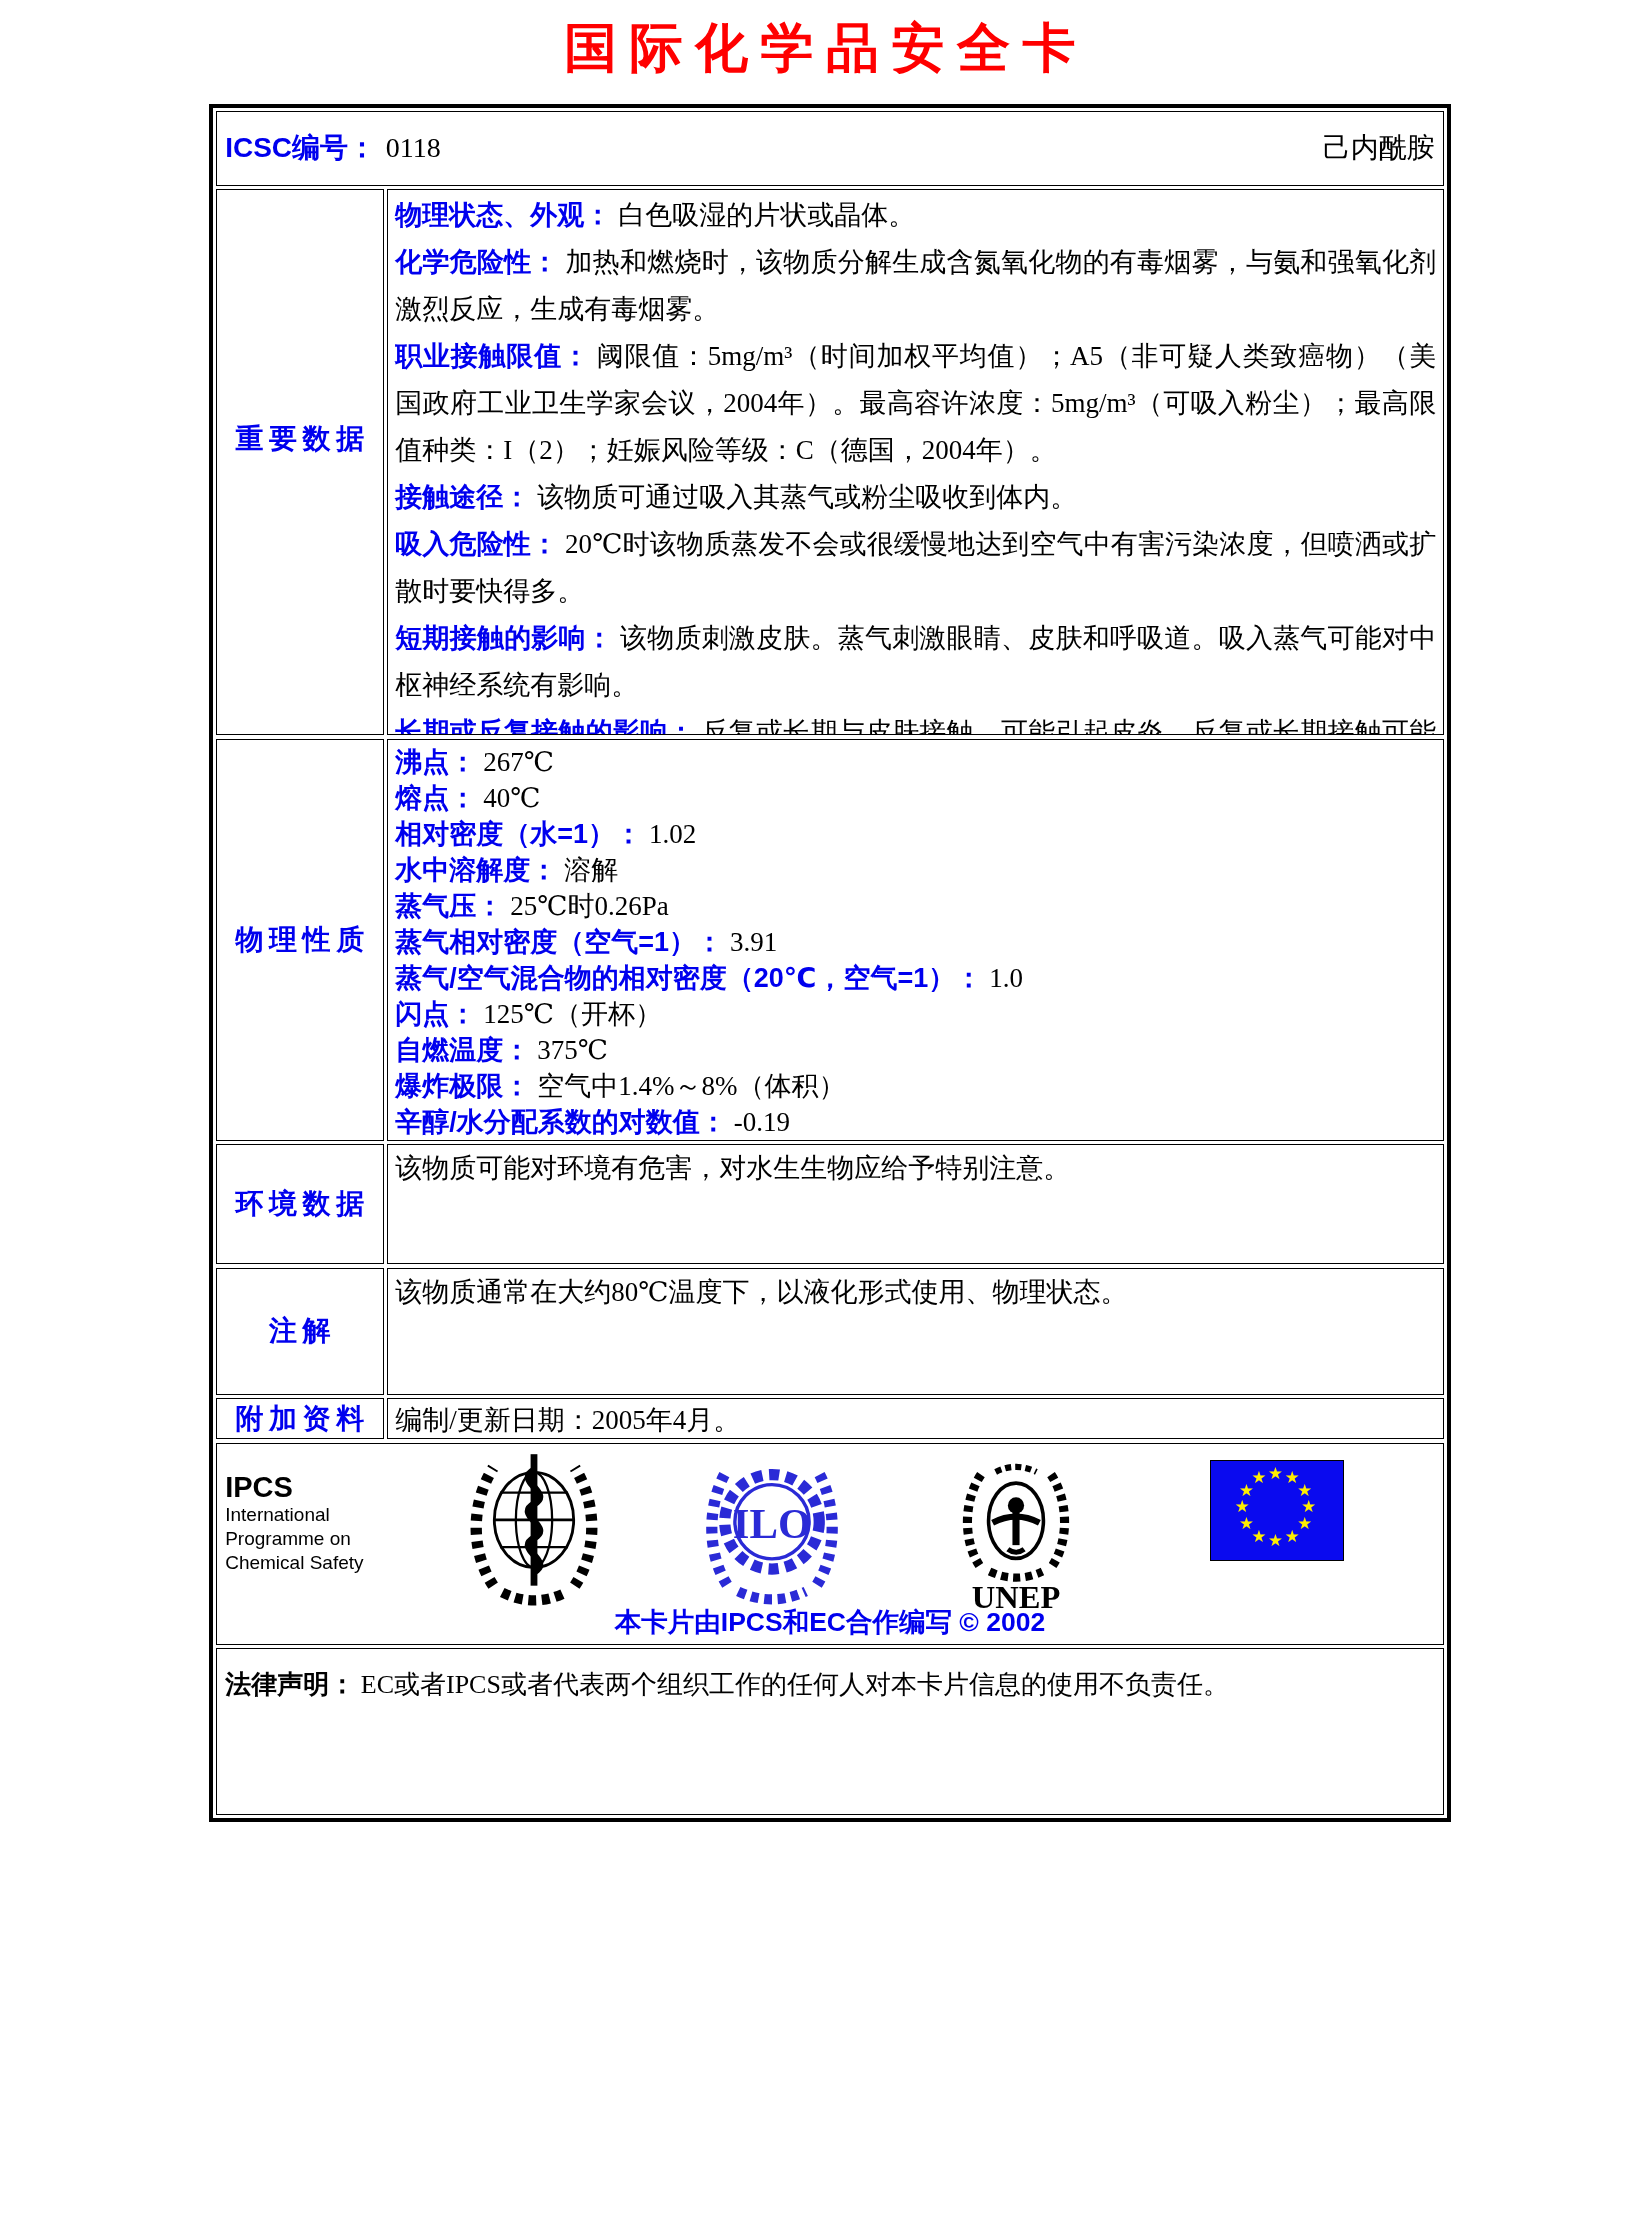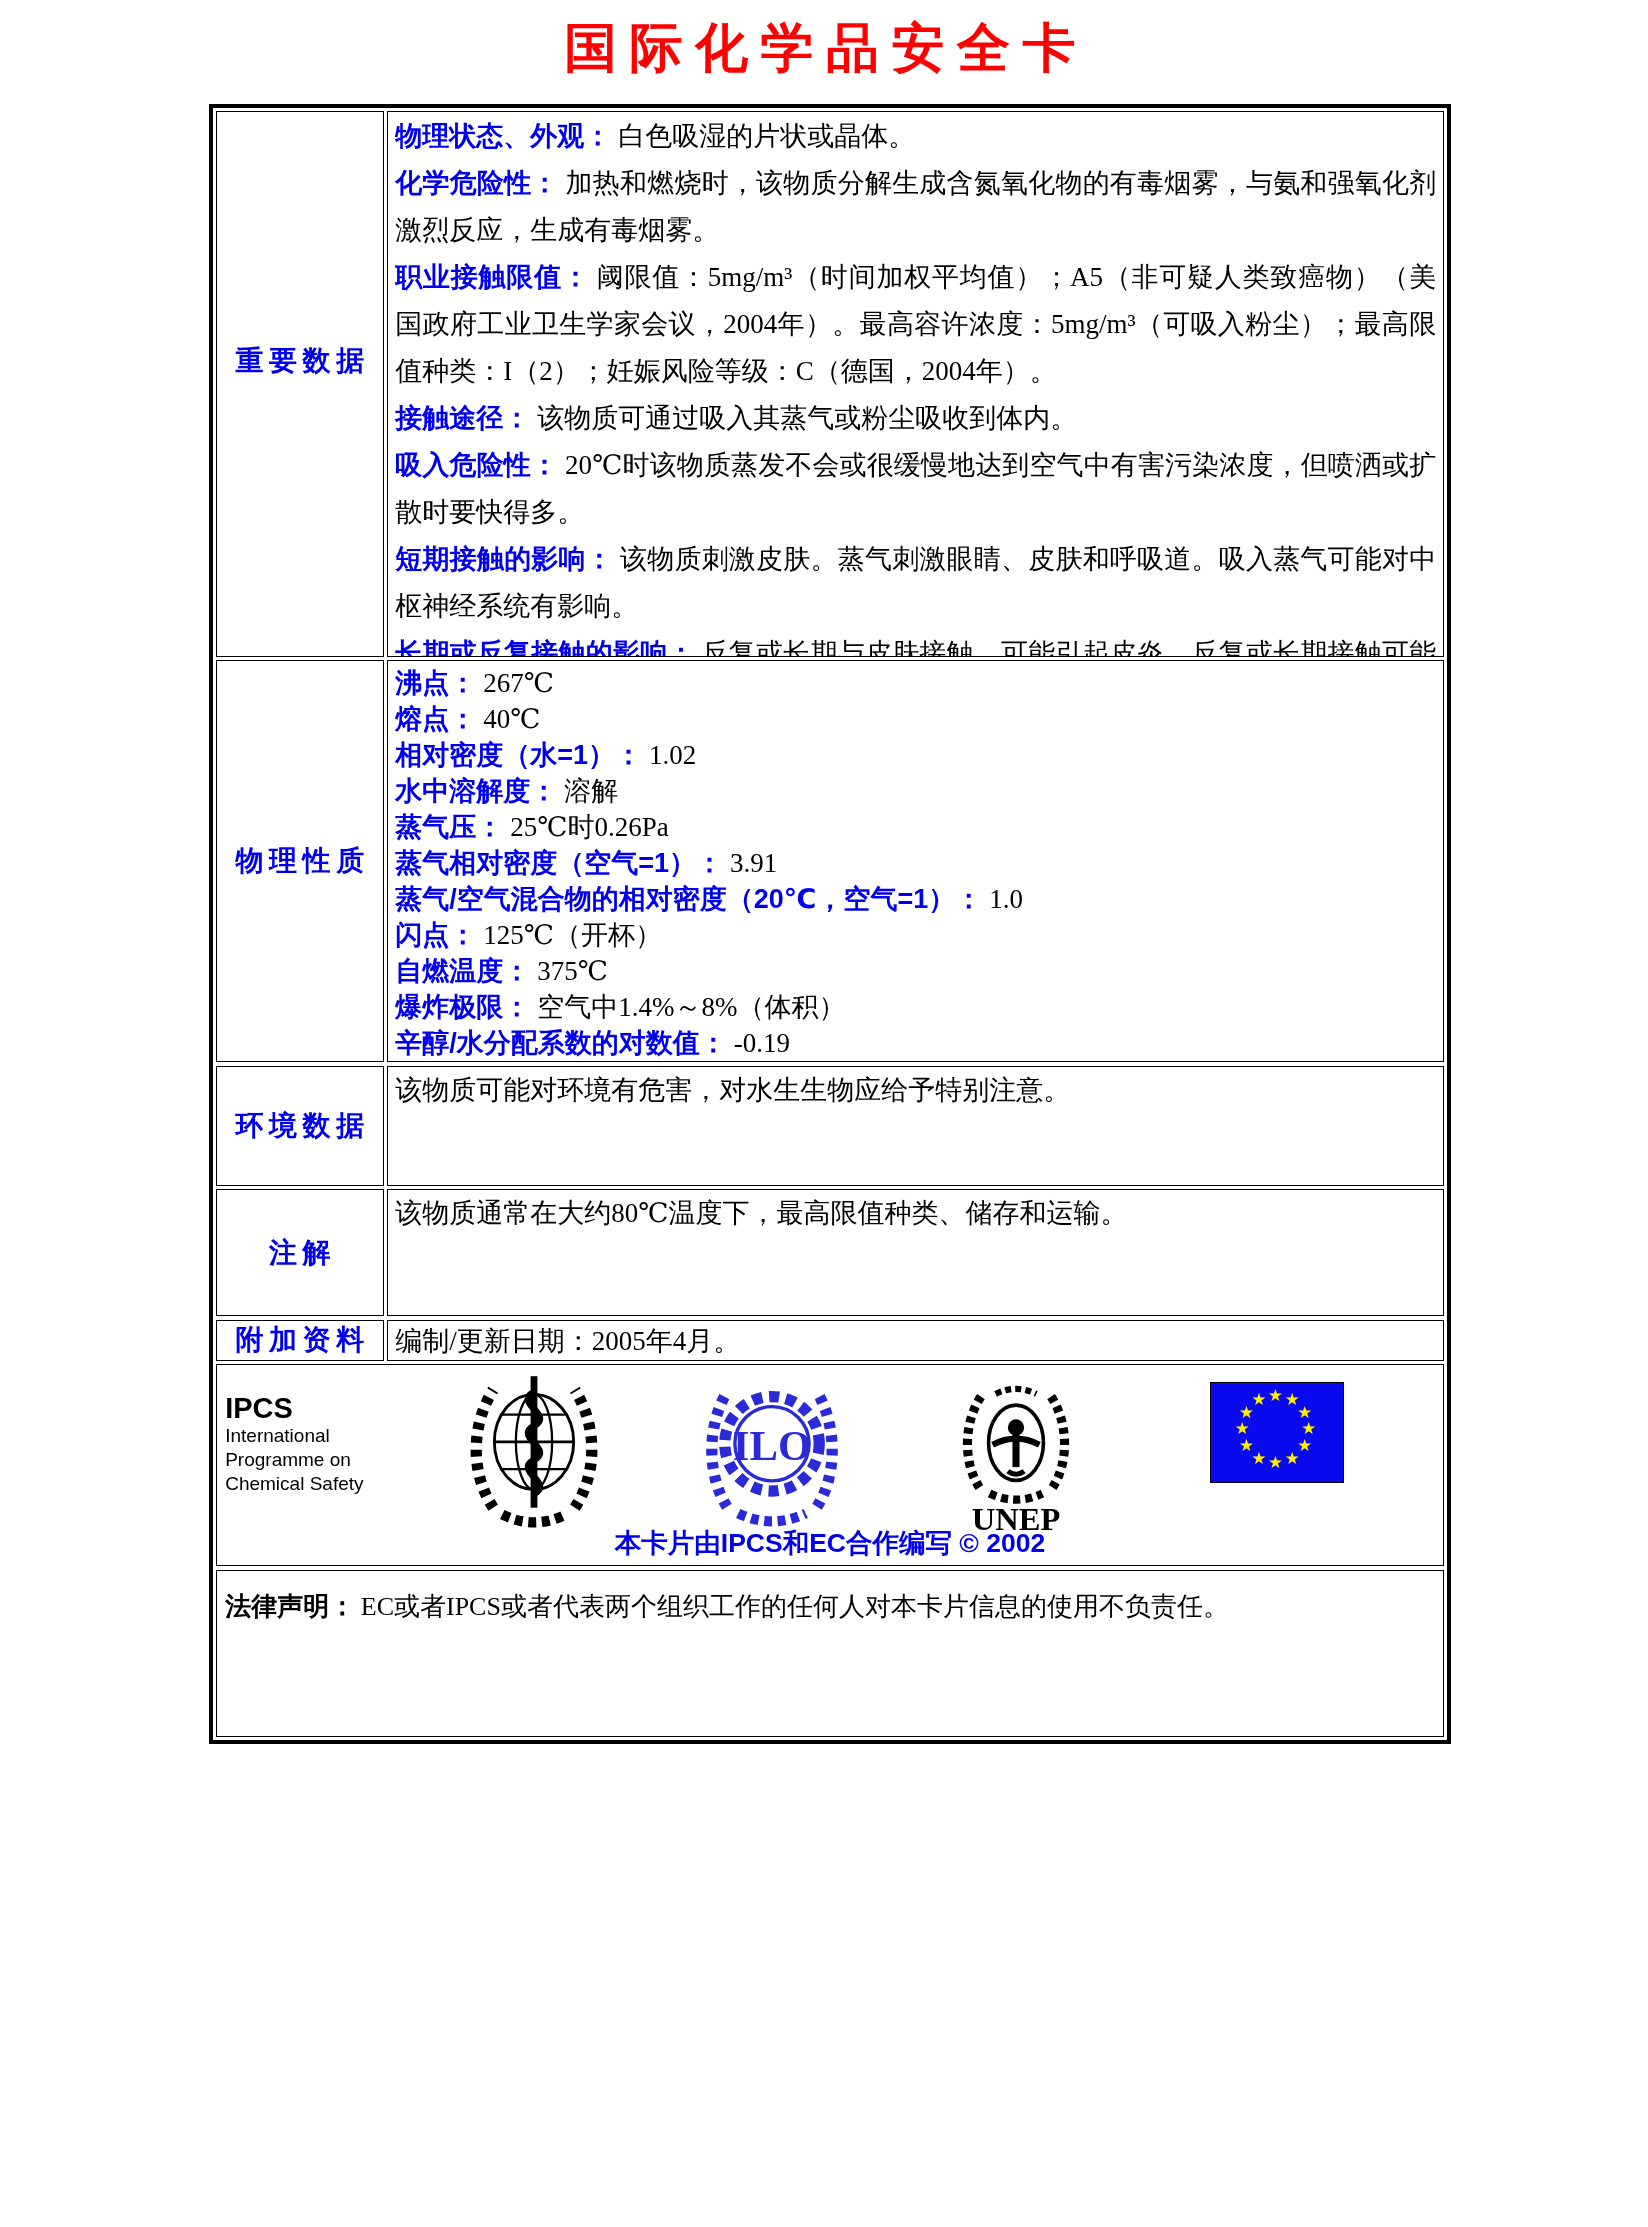--- a/index.html
+++ b/index.html
@@ -50,20 +50,26 @@
 </style>
 </head>
 <body>
 
 <div class="page">
 
   <h1 class="title">国际化学品安全卡</h1>
 
   <div class="card">
 
+    <div class="c full h-head hdr">
+      <span>
+        <span class="blab">ICSC编号：</span><span class="num">0118</span>
+      </span>
+      <span>己内酰胺</span>
+    </div>
 
     <div class="c h-imp lblcell top">重要数据</div>
     <div class="c h-imp content imp">
       <p><span class="elbl">物理状态、外观：</span><span>白色吸湿的片状或晶体。</span></p>
       <p><span class="elbl">化学危险性：</span><span>加热和燃烧时，该物质分解生成含氮氧化物的有毒烟雾，与氨和强氧化剂激烈反应，生成有毒烟雾。</span></p>
       <p><span class="elbl">职业接触限值：</span><span>阈限值：5mg/m³（时间加权平均值）；A5（非可疑人类致癌物）（美国政府工业卫生学家会议，2004年）。最高容许浓度：5mg/m³（可吸入粉尘）；最高限值种类：I（2）；妊娠风险等级：C（德国，2004年）。</span></p>
       <p><span class="elbl">接触途径：</span><span>该物质可通过吸入其蒸气或粉尘吸收到体内。</span></p>
       <p><span class="elbl">吸入危险性：</span><span>20℃时该物质蒸发不会或很缓慢地达到空气中有害污染浓度，但喷洒或扩散时要快得多。</span></p>
       <p><span class="elbl">短期接触的影响：</span><span>该物质刺激皮肤。蒸气刺激眼睛、皮肤和呼吸道。吸入蒸气可能对中枢神经系统有影响。</span></p>
       <p><span class="elbl">长期或反复接触的影响：</span><span>反复或长期与皮肤接触，可能引起皮炎。反复或长期接触可能引起皮肤过敏。该物质可能对神经系统和肝有影响。</span></p>
@@ -84,21 +90,21 @@
       <p><span class="elbl">辛醇/水分配系数的对数值：</span><span>-0.19</span></p>
     </div>
 
     <div class="c h-env lblcell">环境数据</div>
     <div class="c h-env content plain">
       <p>该物质可能对环境有危害，对水生生物应给予特别注意。</p>
     </div>
 
     <div class="c h-note lblcell">注解</div>
     <div class="c h-note content plain">
-      <p>该物质通常在大约80℃温度下，最高限值种类、储存和运输。</p>
+      <p>该物质通常在大约80℃温度下，以液化形式使用、物理状态。</p>
     </div>
 
     <div class="c h-add lblcell">附加资料</div>
     <div class="c h-add content plain" style="padding-top:1.4px;">
       <p>编制/更新日期：2005年4月。</p>
     </div>
 
     <div class="c full h-logo logocell">
       <div class="ipcs">
         <div class="big">IPCS</div>

